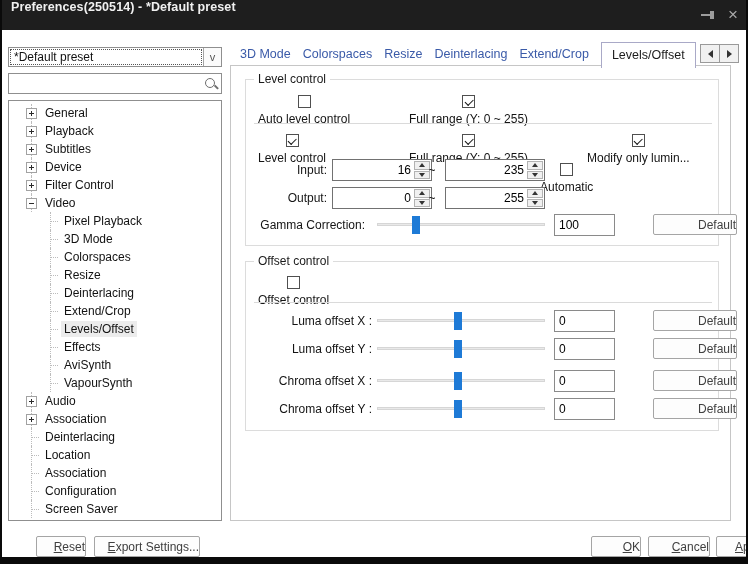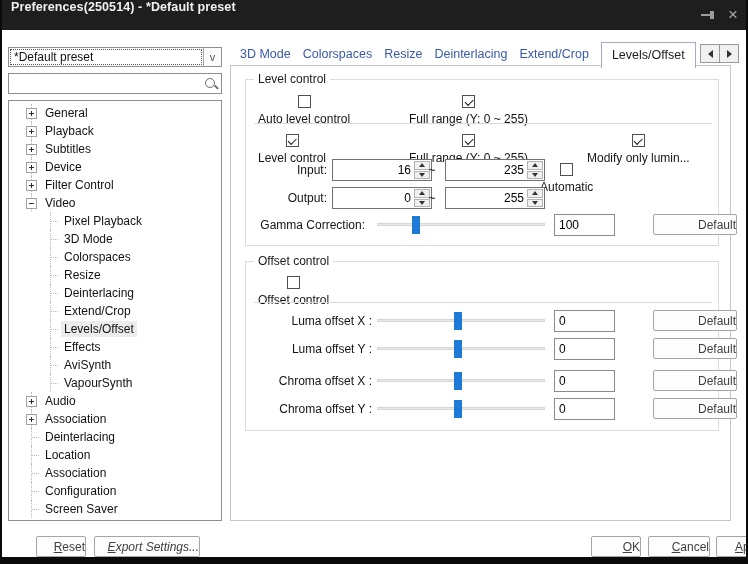--- a/index.html
+++ b/index.html
@@ -95,21 +95,21 @@
   #g-in{top:79px;} #g-out{top:107px;} #g-gamma{top:134px;}
   #g-gamma .slider{left:131px;} #g-gamma .field{left:308px;}
   #g-in .spin-field.f1,#g-out .spin-field.f1{left:86px;}
   #g-in .spin-field.f2,#g-out .spin-field.f2{left:199px;}
   .off-row:nth-child(1){top:48px;} .off-row:nth-child(2){top:76px;}
   .off-row:nth-child(3){top:108px;} .off-row:nth-child(4){top:136px;}
 
   
   .footer-btn{position:absolute;top:536px;height:21px;}
   #btn-reset{left:8px;width:50px;}
-  #btn-export{left:66px;width:106px;font-style:italic;}
+  #btn-export{left:66px;width:106px;}
   #btn-ok{left:563px;width:50px;}
   #btn-cancel{left:620px;width:62px;}
   #btn-apply{left:688px;width:50px;}
 </style>
 </head>
 <body>
 
 <div class="dialog">
   <div class="edge-l"></div>
   <div class="edge-r"></div>

